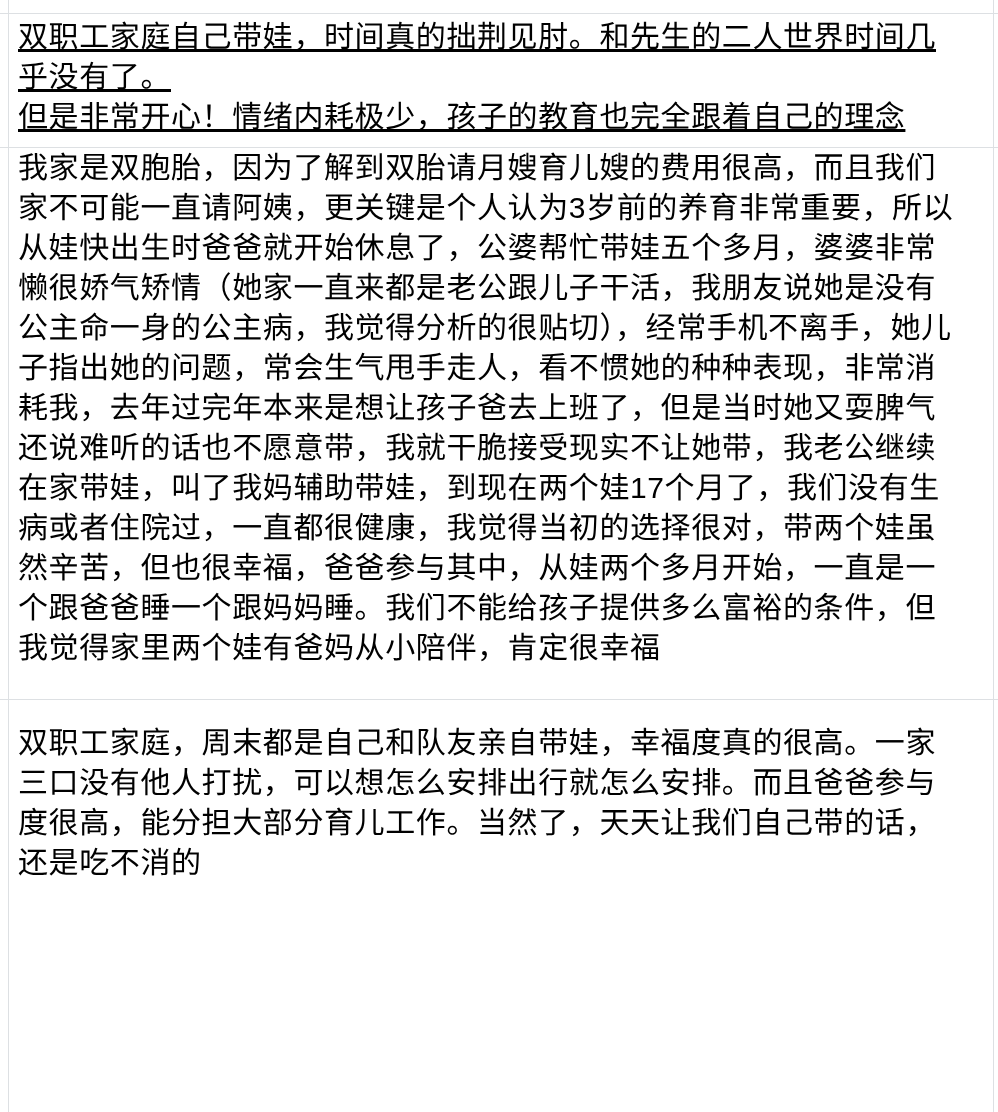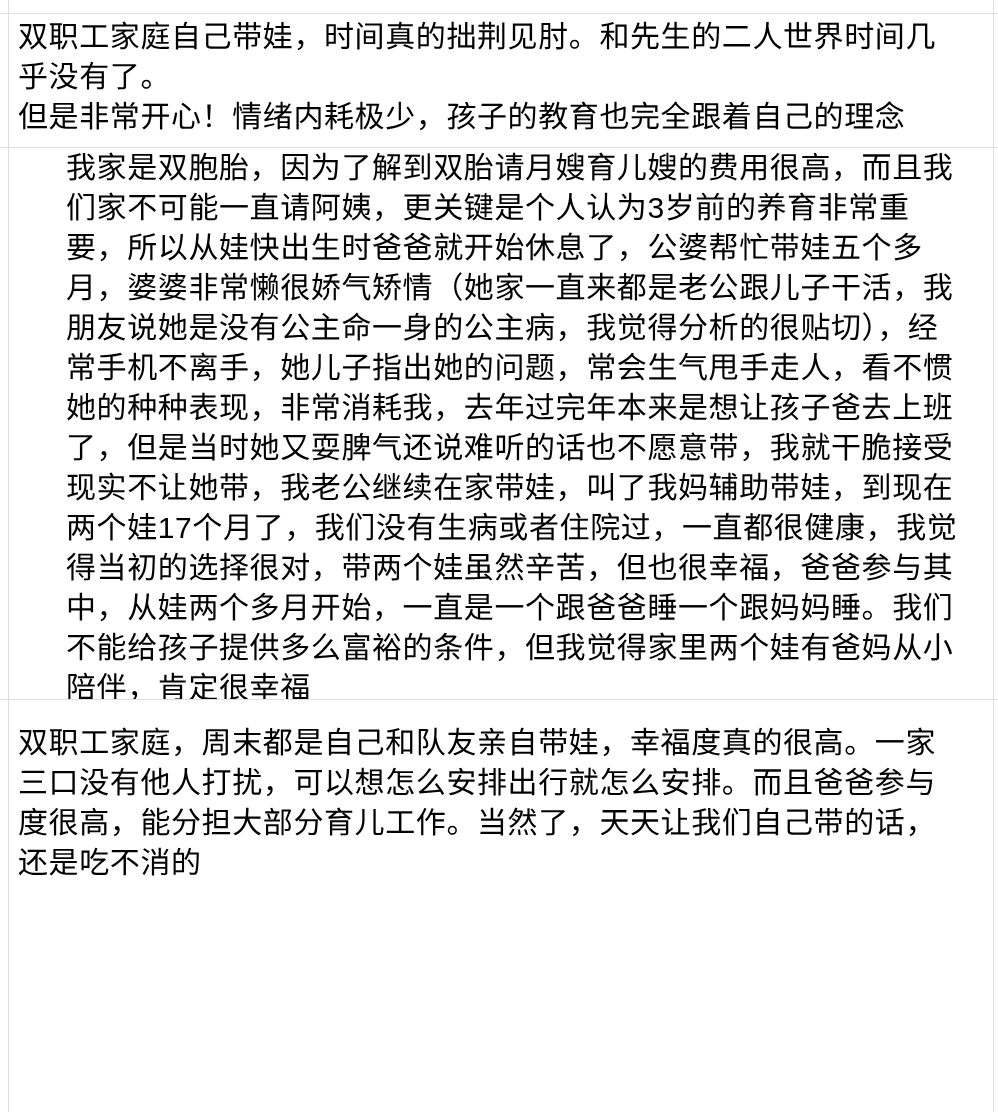--- a/index.html
+++ b/index.html
@@ -30,35 +30,35 @@
   
   .row {
     box-sizing: border-box;
     width: 998px;
     border-top: 1px solid #dde0e3;
     overflow: hidden;
   }
   .row0 { height: 13px;  border-top: none; } 
   .row1 { height: 134px; }
   .row2 { height: 214px; }
-  .row3 { height: 552px; padding-left: 48px; }
+  .row3 { height: 552px; }
   .row4 { height: 199px; }
 
   .cell-text {
     margin: 0;
     padding: 0 32px 0 18px;
     font-size: 30px;
     line-height: 40px;
     letter-spacing: 0.6px;
     color: #000000;
     white-space: pre-wrap;
     word-break: break-all;
     font-weight: 400;
   }
-  .row1 .cell-text { padding-top: 3px; }
+  .row1 .cell-text { padding-top: 3px; text-decoration: underline; }
   .row2 .cell-text { padding-top: 24px; }
   .row3 .cell-text { padding-top: 0; }
   .row4 .cell-text { padding-top: 23px; }
 </style>
 </head>
 <body>
 
 <div class="doc">
   <div class="vline vline-left"></div>
   <div class="vline vline-right"></div>

